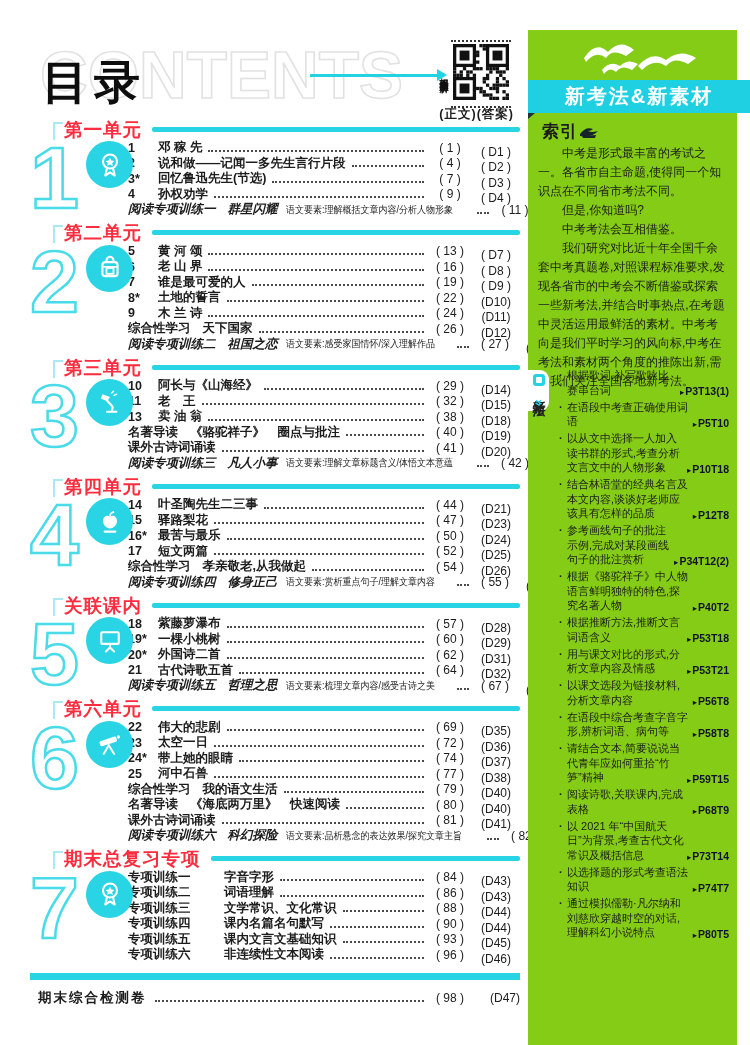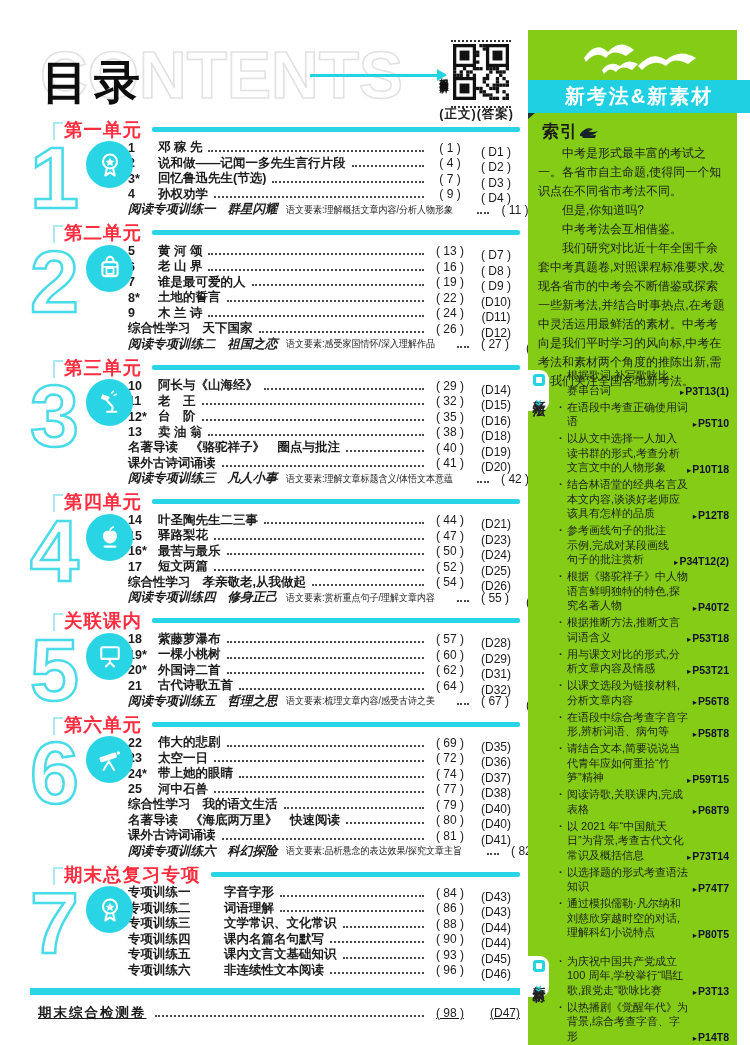--- a/index.html
+++ b/index.html
@@ -41,21 +41,21 @@
   .row.special .no{width:auto;min-width:88px;margin-right:8px;}
   .row .title{font-weight:bold;white-space:nowrap;}
   .row .sub{font-weight:bold;margin-left:12px;white-space:nowrap;}
   .row.training .title,.row.training .sub{font-style:italic;}
   .row .note{font-size:10px;margin-left:8px;white-space:nowrap;transform:scaleX(.9);transform-origin:left;}
   .row .dots{flex:1;min-width:12px;margin:0 4px 0 6px;border-bottom:2px dotted #4a4a4a;height:0;position:relative;top:3px;}
   .row .pg{flex:none;width:44px;text-align:center;font-size:12px;}
   .row .an{flex:none;width:48px;text-align:center;font-size:12px;margin-top:8px;}
 
   .end-rule{height:7px;background:#29d4e4;margin:6px 8px 9px 30px;}
-  .final-row{display:flex;align-items:center;margin:0 8px 0 38px;font-size:13.5px;text-decoration:underline;}
+  .final-row{display:flex;align-items:center;margin:0 8px 0 38px;font-size:13.5px;}
   .final-row .title{font-weight:bold;letter-spacing:2px;white-space:nowrap;}
   .final-row .dots{flex:1;margin:0 4px 0 8px;border-bottom:2px dotted #4a4a4a;height:0;position:relative;top:3px;}
   .final-row .pg{flex:none;width:44px;text-align:center;font-size:12px;}
   .final-row .an{flex:none;width:48px;text-align:right;font-size:12px;}
 
   
   .sidebar{position:absolute;left:528px;top:30px;width:209px;height:1015px;background:#84cc16;}
   .birds{position:absolute;left:18px;top:2px;}
   .banner{position:absolute;left:0;top:50px;width:222px;height:33px;background:#1ed0e1;color:#fff;
           font-size:20px;font-weight:900;letter-spacing:2px;display:flex;align-items:center;justify-content:center;}
@@ -343,28 +343,20 @@
 
   <div class="row lesson">
     <span class="no">11</span>
     <span class="title">老　王</span>
 
     <span class="dots"></span>
     <span class="pg">( 32 )</span>
     <span class="an">(D15)</span>
   </div>
 
-  <div class="row lesson">
-    <span class="no">12*</span>
-    <span class="title">台　阶</span>
-
-    <span class="dots"></span>
-    <span class="pg">( 35 )</span>
-    <span class="an">(D16)</span>
-  </div>
 
   <div class="row lesson">
     <span class="no">13</span>
     <span class="title">卖 油 翁</span>
 
     <span class="dots"></span>
     <span class="pg">( 38 )</span>
     <span class="an">(D18)</span>
   </div>
 
@@ -802,34 +794,16 @@
     <span class="si-ref">P74T7</span>
   </div>
 
   <div class="si">
     <span class="si-text">通过模拟儒勒·凡尔纳和刘慈欣穿越时空的对话,理解科幻小说特点</span>
     <span class="si-ref">P80T5</span>
   </div>
 </div>
   </div>
 
-  <div class="section">
-    <div class="tab">
-      <span class="tab-icon"></span>
-      <span class="tab-label">新素材</span>
-      <span class="tab-chev">»</span>
-    </div>
-    <div class="items">
-  <div class="si">
-    <span class="si-text">为庆祝中国共产党成立 100 周年,学校举行“唱红歌,跟党走”歌咏比赛</span>
-    <span class="si-ref">P3T13</span>
-  </div>
-
-  <div class="si">
-    <span class="si-text">以热播剧《觉醒年代》为背景,综合考查字音、字形</span>
-    <span class="si-ref">P14T8</span>
-  </div>
-</div>
-  </div>
 </div>
   </div>
 
 </div>
 
 </body></html>

